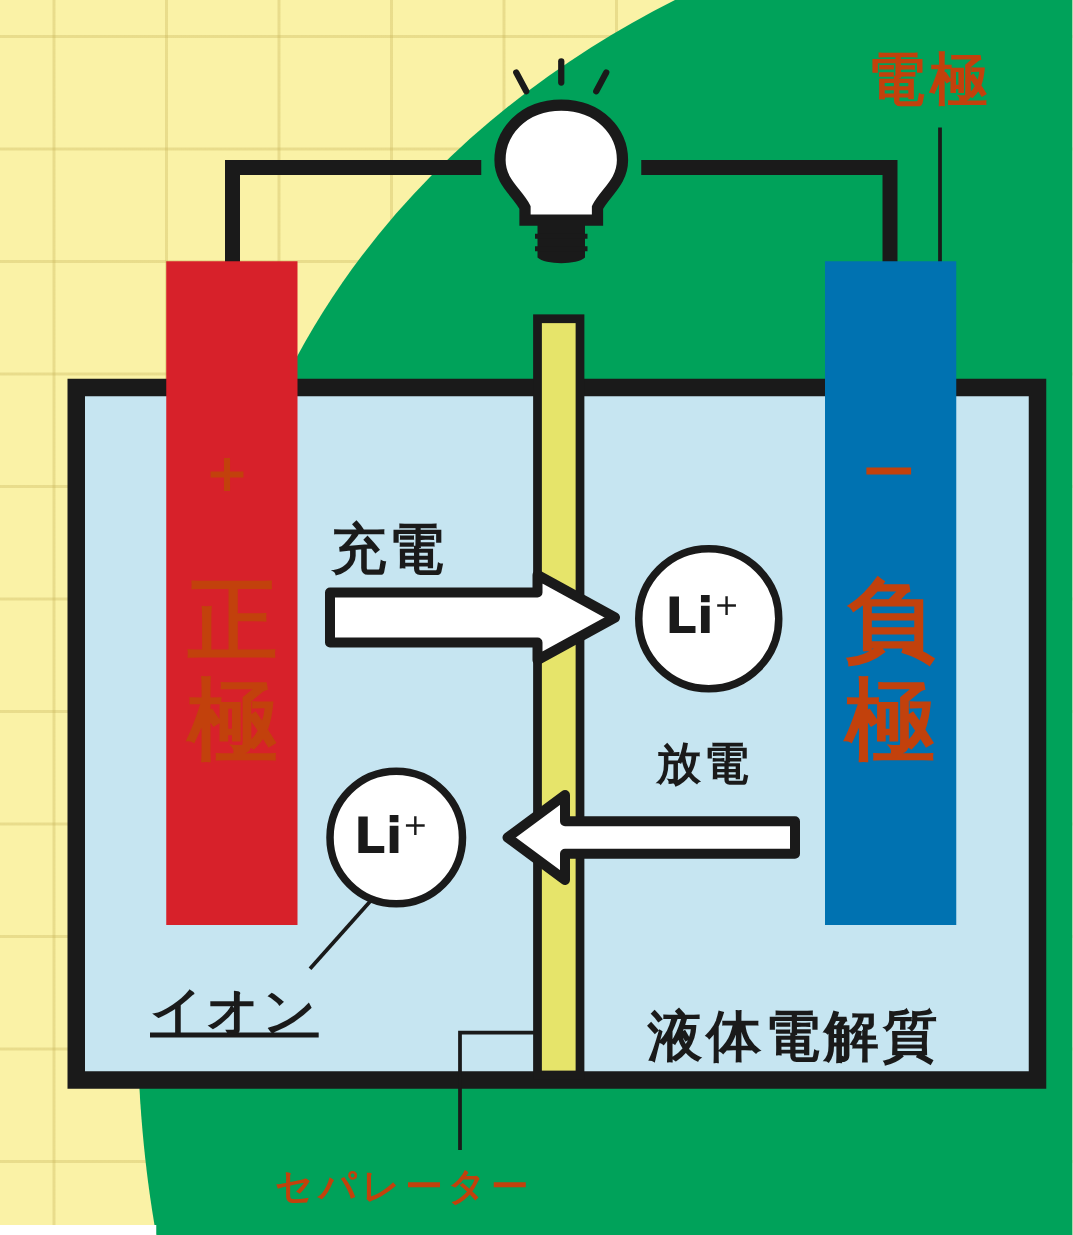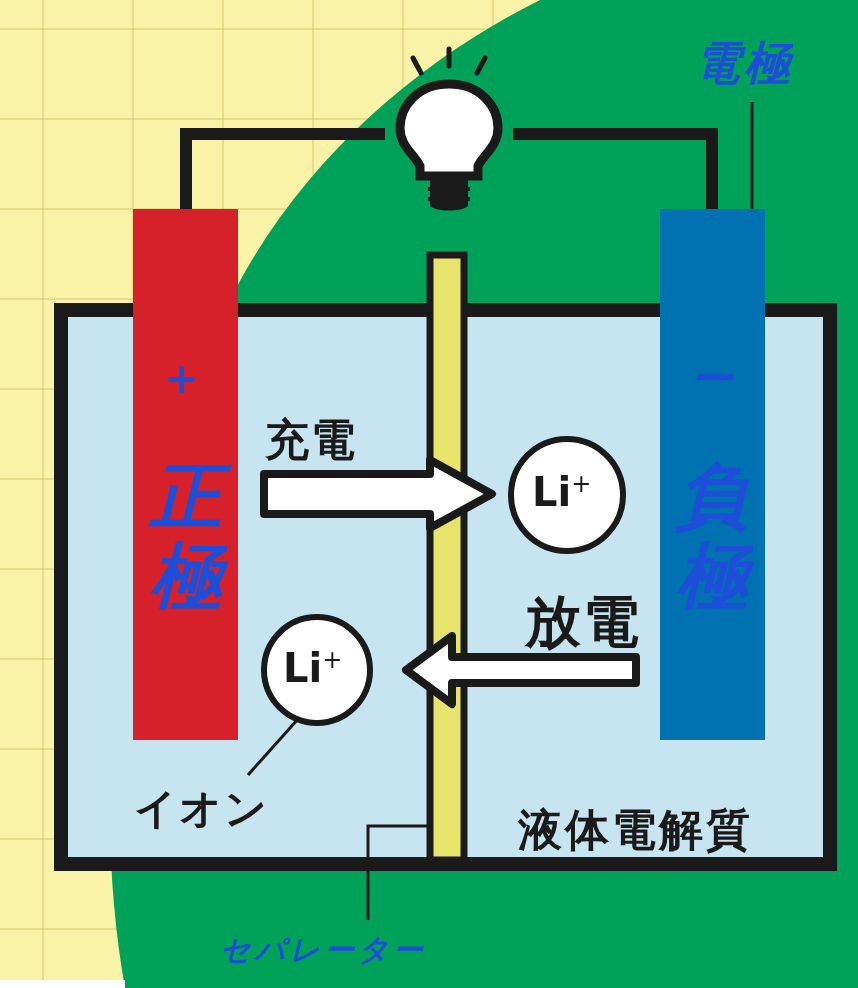--- a/index.html
+++ b/index.html
@@ -11,21 +11,21 @@
     .grid-bg {
       position: absolute; inset: 0;
       background-image:
         linear-gradient(to right, rgba(200,180,90,0.35) 2px, transparent 2px),
         linear-gradient(to bottom, rgba(200,180,90,0.35) 2px, transparent 2px);
       background-size: 90px 90px;
       background-position: 42px 28px;
     }
     svg.art { position: absolute; left: 0; top: 0; }
     .lbl { position: absolute; font-weight: bold; white-space: nowrap; line-height: 1; }
-    .white { color: #1d4ed8; font-style: italic; }
+    .white { color: #c2410c; }
     .dark { color: #1a1a1a; }
     .vert { display: flex; flex-direction: column; align-items: center; }
     .vert span { display: block; }
   </style>
 </head>
 <body>
 
 <div class="grid-bg"></div>
 
 <svg class="art" width="858" height="988" viewBox="0 0 858 988">
@@ -76,25 +76,25 @@
   <span style="margin-top:8px;">極</span>
 </div>
 
 <div class="lbl white" style="left:690px; top:358px; font-size:42px;">ー</div>
 <div class="lbl white vert" style="left:676px; top:460px; font-size:72px;">
   <span>負</span>
   <span style="margin-top:8px;">極</span>
 </div>
 
 <div class="lbl dark" style="left:265px; top:418px; font-size:44px; letter-spacing:2px;">充電</div>
-<div class="lbl dark" style="left:525px; top:594px; font-size:56px; letter-spacing:2px;">放電</div>
+<div class="lbl dark" style="left:525px; top:594px; font-size:36px; letter-spacing:2px;">放電</div>
 
 <div class="lbl dark" style="left:532px; top:472px; font-size:40px;">
   <span>Li</span><sup style="font-size:24px; font-weight:normal;">+</sup>
 </div>
 <div class="lbl dark" style="left:283px; top:648px; font-size:40px;">
   <span>Li</span><sup style="font-size:24px; font-weight:normal;">+</sup>
 </div>
 
-<div class="lbl dark" style="left:134px; top:788px; font-size:42px; letter-spacing:2px;">イオン</div>
+<div class="lbl dark" style="left:120px; top:788px; font-size:42px; letter-spacing:2px;text-decoration:underline;">イオン</div>
 <div class="lbl dark" style="left:518px; top:788px; font-size:44px; letter-spacing:3px;margin-top:20px;">液体電解質</div>
 
 <div class="lbl white" style="left:220px; top:935px; font-size:30px; letter-spacing:4px;">セパレーター</div>
 
 </body></html>

